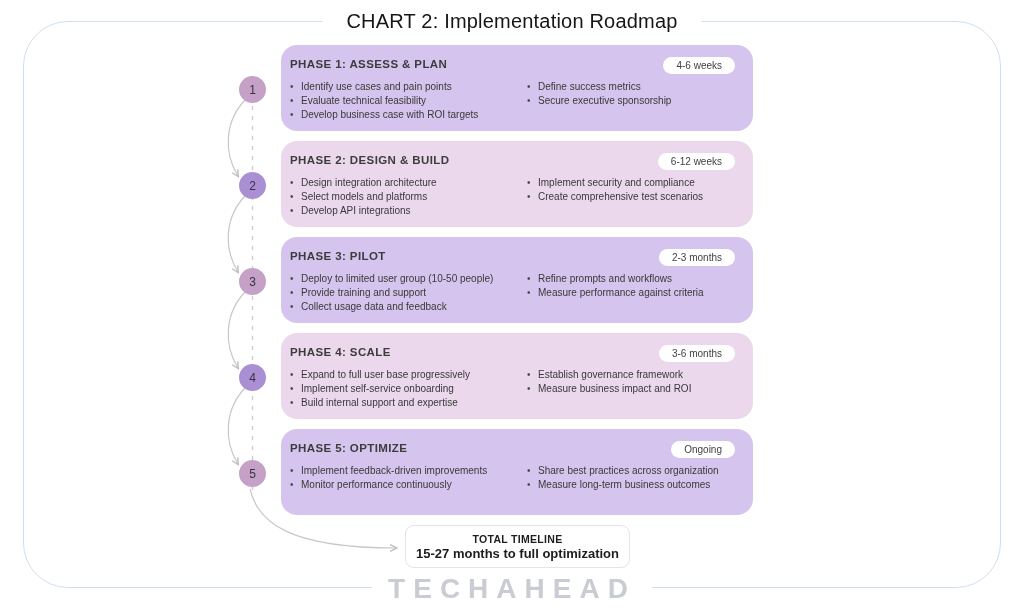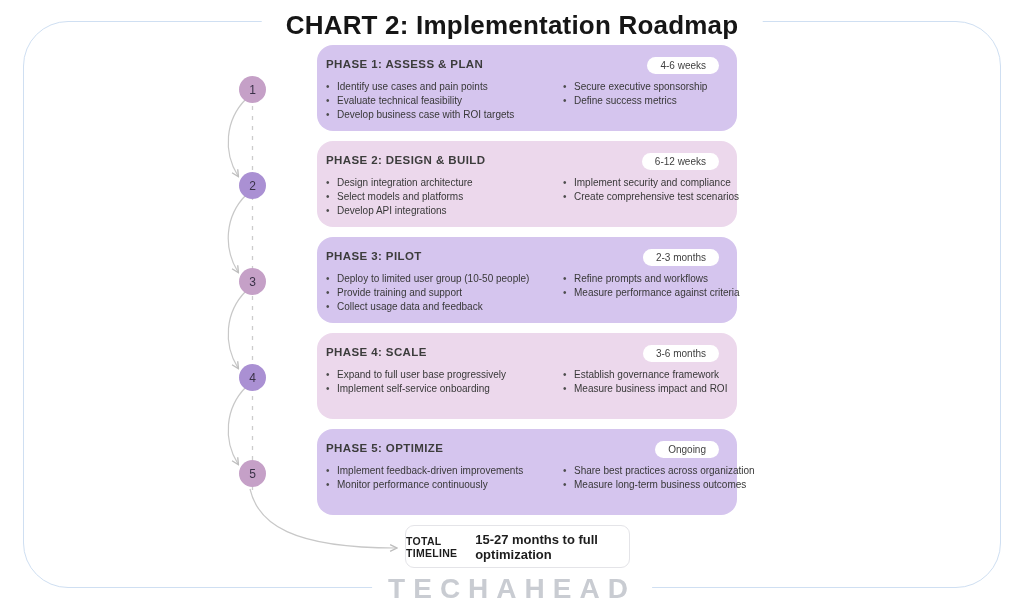--- a/index.html
+++ b/index.html
@@ -6,34 +6,34 @@
   body{
     width:1024px;height:609px;background:#ffffff;position:relative;overflow:hidden;
     font-family:"Liberation Sans", sans-serif;
   }
   .card{
     position:absolute;left:23px;top:21px;width:976px;height:565px;
     border:1.5px solid #cfdff2;border-radius:45px;z-index:0;background:#fff;
   }
   .page-title{
     position:absolute;top:10px;left:50%;transform:translateX(-50%);
-    background:#fff;padding:0 24px;font-size:26px;font-weight:bold;color:#161616;
+    background:#fff;padding:0 24px;font-size:20px;font-weight:normal;color:#161616;
     letter-spacing:.2px;white-space:nowrap;z-index:5;
   }
   svg.connectors{position:absolute;left:0;top:0;width:1024px;height:609px;z-index:1;}
   .num-circle{
     position:absolute;left:239px;width:27px;height:27px;border-radius:50%;
     display:flex;align-items:center;justify-content:center;
     font-size:12px;font-weight:500;color:#3a3148;z-index:2;
   }
   .num-circle.mauve{background:#c5a0c7;}
   .num-circle.purple{background:#aa90d3;}
   .phase{
-    position:absolute;left:281px;width:420px;height:86px;border-radius:16px;
-    box-sizing:border-box;padding:13px 16px 0 9px;z-index:2;margin-left:36px;
+    position:absolute;left:281px;width:472px;height:86px;border-radius:16px;
+    box-sizing:border-box;padding:13px 16px 0 9px;z-index:2;
   }
   .phase.lavender{background:#d5c5ee;}
   .phase.lilac{background:#ecd8ec;}
   .phase-title{
     margin:0;font-size:11.5px;font-weight:600;color:#3c3c3c;letter-spacing:.4px;white-space:nowrap;
   }
   .badge{
     position:absolute;top:12px;right:18px;background:#ffffff;border-radius:999px;
     padding:3px 13px;font-size:10px;color:#3f3f3f;white-space:nowrap;
   }
@@ -41,21 +41,21 @@
   .col-left{width:237px;margin-left:5px;flex:none;}
   .col-right{flex:1;min-width:0;}
   .phase ul{list-style:none;margin:0;padding:0;}
   .phase li{
     position:relative;padding-left:11px;font-size:10px;line-height:14px;
     color:#383838;white-space:nowrap;
   }
   .phase li::before{content:"\2022";position:absolute;left:0;top:0;color:#4d4d4d;}
   .timeline{
     position:absolute;left:405px;top:525px;width:223px;height:41px;background:#fff;
-    border:1px solid #e4e4e8;border-radius:9px;display:flex;flex-direction:row;
+    border:1px solid #e4e4e8;border-radius:9px;display:flex;flex-direction:column;
     align-items:center;justify-content:center;gap:1px;z-index:2;
   }
   .tl-label{font-size:10.5px;font-weight:bold;color:#1d1d1d;letter-spacing:.3px;}
   .tl-value{font-size:13px;font-weight:bold;color:#1d1d1d;}
   .logo{
     position:absolute;top:573px;left:50%;transform:translateX(-50%);
     background:#fff;padding:0 16px;font-size:28px;font-weight:bold;color:#c9ccd2;
     letter-spacing:8px;white-space:nowrap;z-index:5;
   }
 </style>
@@ -89,22 +89,22 @@
 <section class="phase lavender" style="top:45px">
   <h2 class="phase-title">PHASE 1: ASSESS &amp; PLAN</h2>
   <span class="badge">4-6 weeks</span>
   <div class="cols">
     <ul class="col-left">
       <li>Identify use cases and pain points</li>
       <li>Evaluate technical feasibility</li>
       <li>Develop business case with ROI targets</li>
     </ul>
     <ul class="col-right">
+      <li>Define success metrics</li>
       <li>Secure executive sponsorship</li>
-      <li>Define success metrics</li>
     </ul>
   </div>
 </section>
 
 <section class="phase lilac" style="top:141px">
   <h2 class="phase-title">PHASE 2: DESIGN &amp; BUILD</h2>
   <span class="badge">6-12 weeks</span>
   <div class="cols">
     <ul class="col-left">
       <li>Design integration architecture</li>
@@ -134,20 +134,21 @@
   </div>
 </section>
 
 <section class="phase lilac" style="top:333px">
   <h2 class="phase-title">PHASE 4: SCALE</h2>
   <span class="badge">3-6 months</span>
   <div class="cols">
     <ul class="col-left">
       <li>Expand to full user base progressively</li>
       <li>Implement self-service onboarding</li>
+      <li>Build internal support and expertise</li>
     </ul>
     <ul class="col-right">
       <li>Establish governance framework</li>
       <li>Measure business impact and ROI</li>
     </ul>
   </div>
 </section>
 
 <section class="phase lavender" style="top:429px">
   <h2 class="phase-title">PHASE 5: OPTIMIZE</h2>

